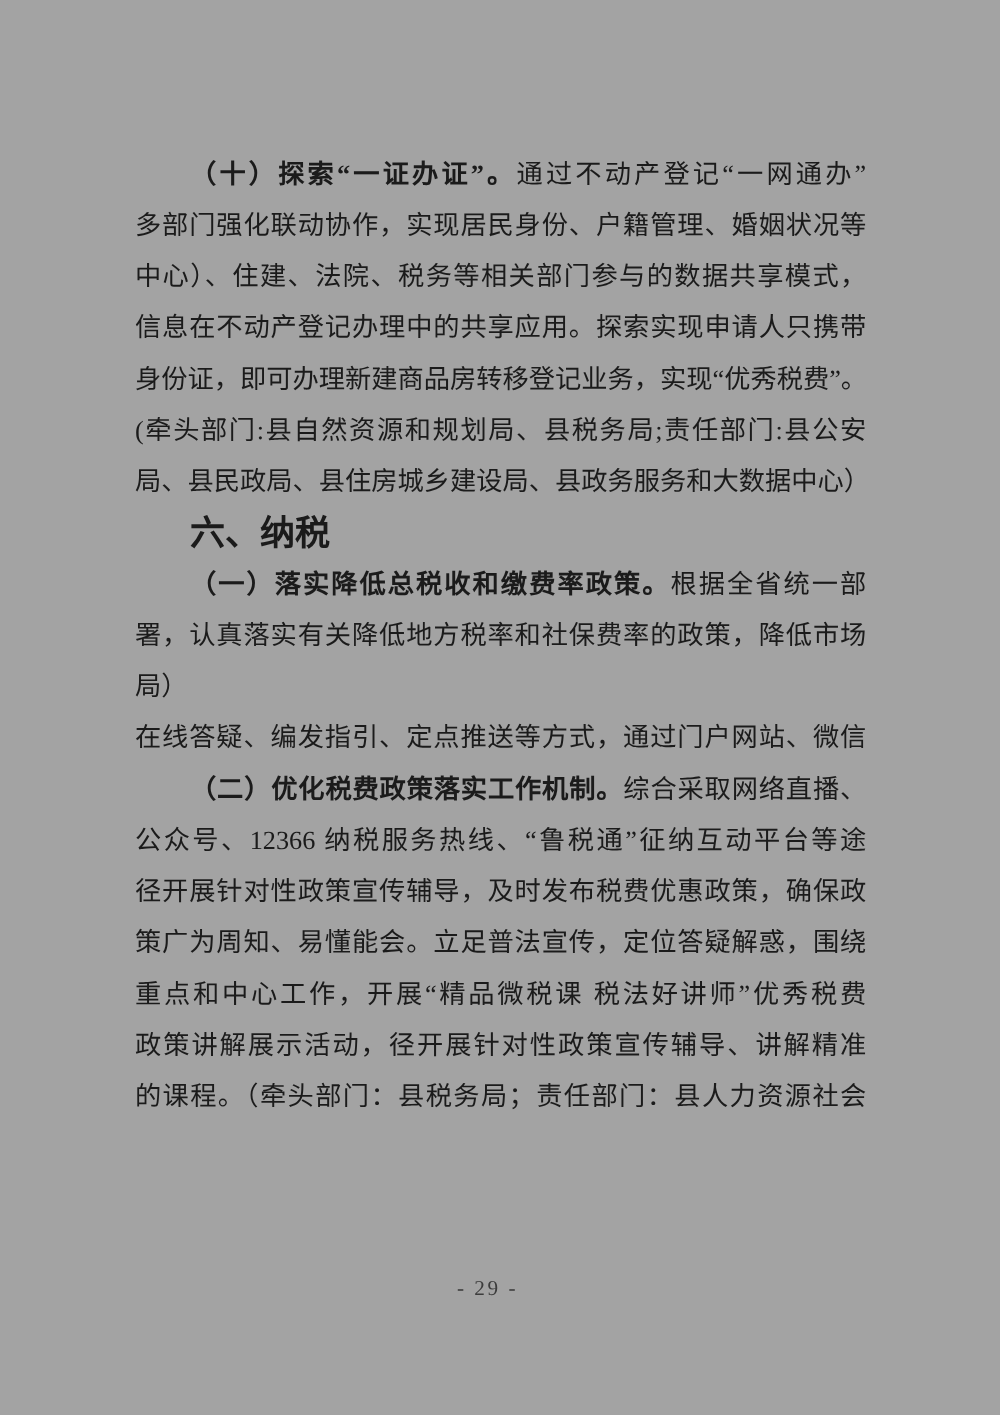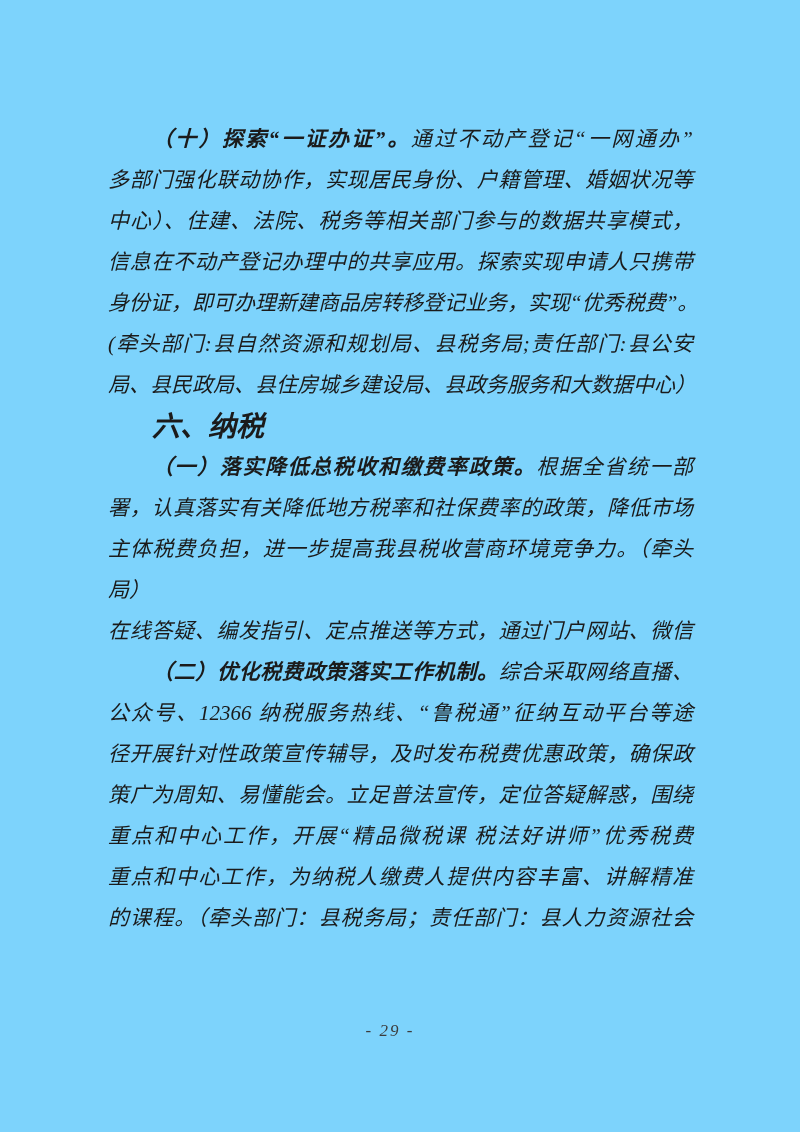--- a/index.html
+++ b/index.html
@@ -7,22 +7,21 @@
     padding: 0;
     width: 800px;
     height: 1132px;
     background: #ffffff;
     overflow: hidden;
   }
   .page {
     position: relative;
     width: 800px;
     height: 1132px;
-    background: #7dd3fc;
-    font-style: italic;
+    background: #a3a3a3;
   }
   .content {
     position: absolute;
     left: 108px;
     top: 119px;
     width: 585px;
   }
   .line {
     height: 41px;
     line-height: 41px;
@@ -68,25 +67,24 @@
       <div class="line indent"><span class="bold">（十）探索“一证办证”。</span><span>通过不动产登记“一网通办”</span></div>
       <div class="line"><span>多部门强化联动协作，实现居民身份、户籍管理、婚姻状况等</span></div>
       <div class="line"><span>中心）、住建、法院、税务等相关部门参与的数据共享模式，</span></div>
       <div class="line"><span>信息在不动产登记办理中的共享应用。探索实现申请人只携带</span></div>
       <div class="line"><span>身份证，即可办理新建商品房转移登记业务，实现“优秀税费”。</span></div>
       <div class="line"><span>(牵头部门:县自然资源和规划局、县税务局;责任部门:县公安</span></div>
       <div class="line"><span>局、县民政局、县住房城乡建设局、县政务服务和大数据中心）</span></div>
       <div class="line indent no-justify heading"><span class="bold">六、纳税</span></div>
       <div class="line indent"><span class="bold">（一）落实降低总税收和缴费率政策。</span><span>根据全省统一部</span></div>
       <div class="line"><span>署，认真落实有关降低地方税率和社保费率的政策，降低市场</span></div>
-      <div class="line"><span>主体税费负担，进一步提高我县税收营商环境竞争力。（牵头</span></div>
       <div class="line no-justify"><span>局）</span></div>
       <div class="line"><span>在线答疑、编发指引、定点推送等方式，通过门户网站、微信</span></div>
       <div class="line indent"><span class="bold">（二）优化税费政策落实工作机制。</span><span>综合采取网络直播、</span></div>
       <div class="line"><span>公众号、12366 纳税服务热线、“鲁税通”征纳互动平台等途</span></div>
       <div class="line"><span>径开展针对性政策宣传辅导，及时发布税费优惠政策，确保政</span></div>
       <div class="line"><span>策广为周知、易懂能会。立足普法宣传，定位答疑解惑，围绕</span></div>
       <div class="line"><span>重点和中心工作，开展“精品微税课 税法好讲师”优秀税费</span></div>
-      <div class="line"><span>重点和中心工作，为纳税人缴费人提供内容丰富、讲解精准</span></div>
+      <div class="line"><span>政策讲解展示活动，径开展针对性政策宣传辅导、讲解精准</span></div>
       <div class="line"><span>的课程。（牵头部门：县税务局；责任部门：县人力资源社会</span></div>
     </div>
   <div class="footer">- 29 -</div>
 </div>
 
 </body></html>

